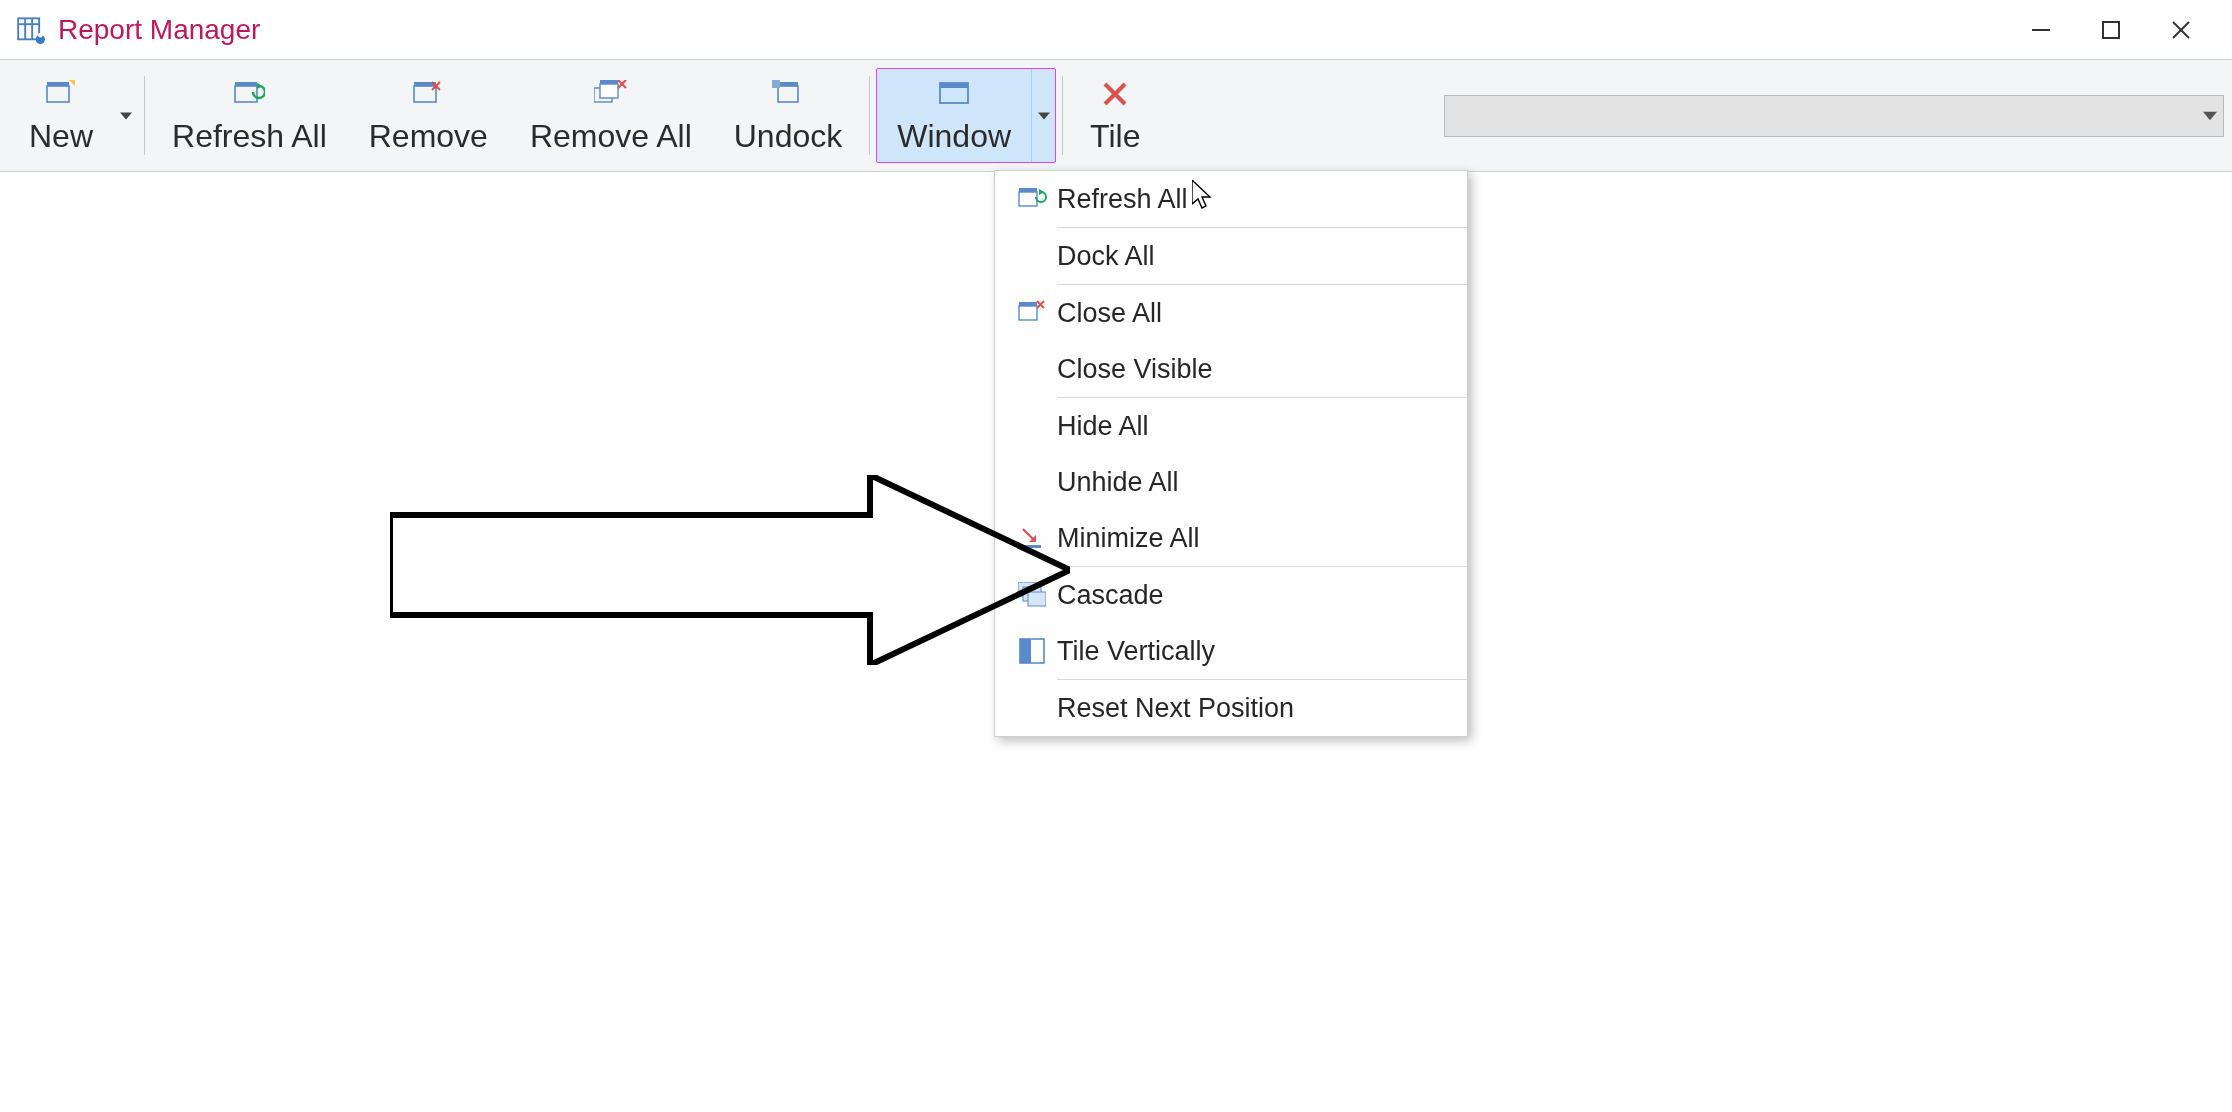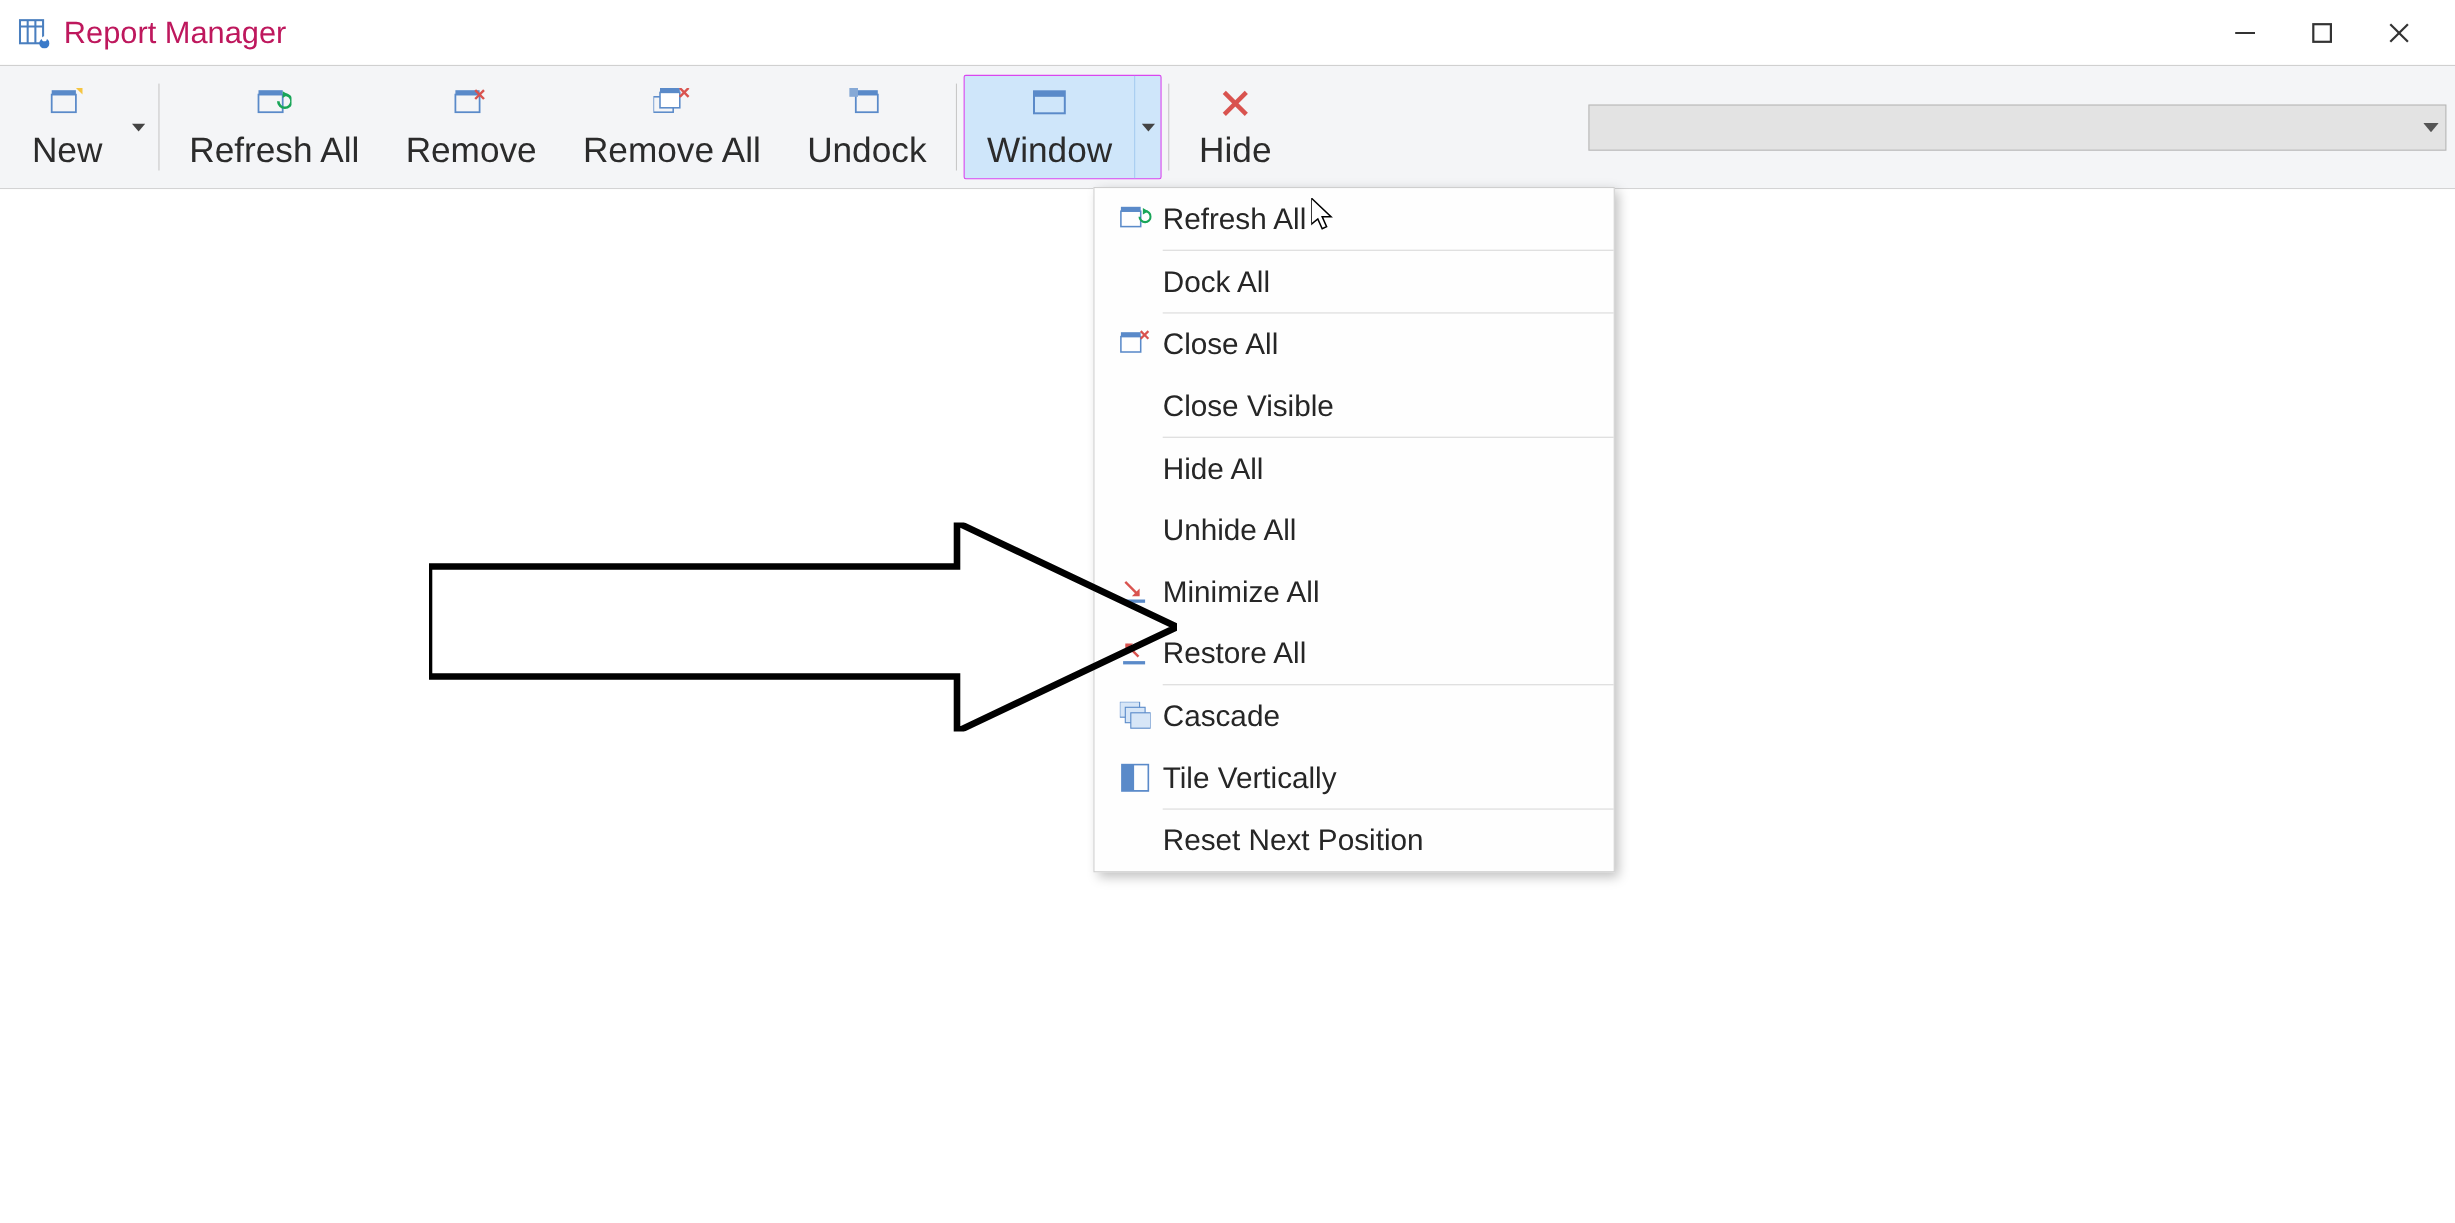--- a/index.html
+++ b/index.html
@@ -166,21 +166,21 @@
 
   <div class="t-sep"></div>
 
   <div class="t-btn">
     <span class="t-ico">
       <svg width="26" height="26">
           <line x1="3" y1="3" x2="23" y2="23" stroke="#d9534f" stroke-width="4"></line>
           <line x1="23" y1="3" x2="3" y2="23" stroke="#d9534f" stroke-width="4"></line>
         </svg>
     </span>
-    <span class="t-lbl">Hide</span>
+    <span class="t-lbl">Tile</span>
   </div>
 
   <div class="filter-box">
     <svg viewBox="0 0 10 10">
         <polygon points="0,2 10,2 5,8" fill="#555"></polygon>
       </svg>
   </div>
 </div>
 
 <div class="content"></div>
@@ -234,30 +234,20 @@
   <div class="mrow">
     <span class="m-ico">
       <svg width="26" height="26">
           <line x1="4" y1="4" x2="16" y2="16" stroke="#d9534f" stroke-width="2.2"></line>
           <polygon points="10,17 17,17 17,10" fill="#d9534f"></polygon>
           <rect x="2" y="20" width="20" height="3" fill="#5a8ac9"></rect>
         </svg>
     </span>
     <span class="m-lbl">Minimize All</span>
   </div>
-  <div class="mrow">
-    <span class="m-ico">
-      <svg width="26" height="26">
-          <line x1="16" y1="16" x2="5" y2="5" stroke="#d9534f" stroke-width="2.2"></line>
-          <polygon points="4,11 4,4 11,4" fill="#d9534f"></polygon>
-          <rect x="2" y="20" width="20" height="3" fill="#5a8ac9"></rect>
-        </svg>
-    </span>
-    <span class="m-lbl">Restore All</span>
-  </div>
   <div class="m-sep"></div>
 
   <div class="mrow">
     <span class="m-ico">
       <svg width="28" height="26">
           <rect x="0" y="0" width="18" height="14" fill="#d7e6f7" stroke="#5a8ac9"></rect>
           <rect x="5" y="5" width="18" height="14" fill="#d7e6f7" stroke="#5a8ac9"></rect>
           <rect x="10" y="10" width="18" height="14" fill="#d7e6f7" stroke="#5a8ac9"></rect>
         </svg>
     </span>

